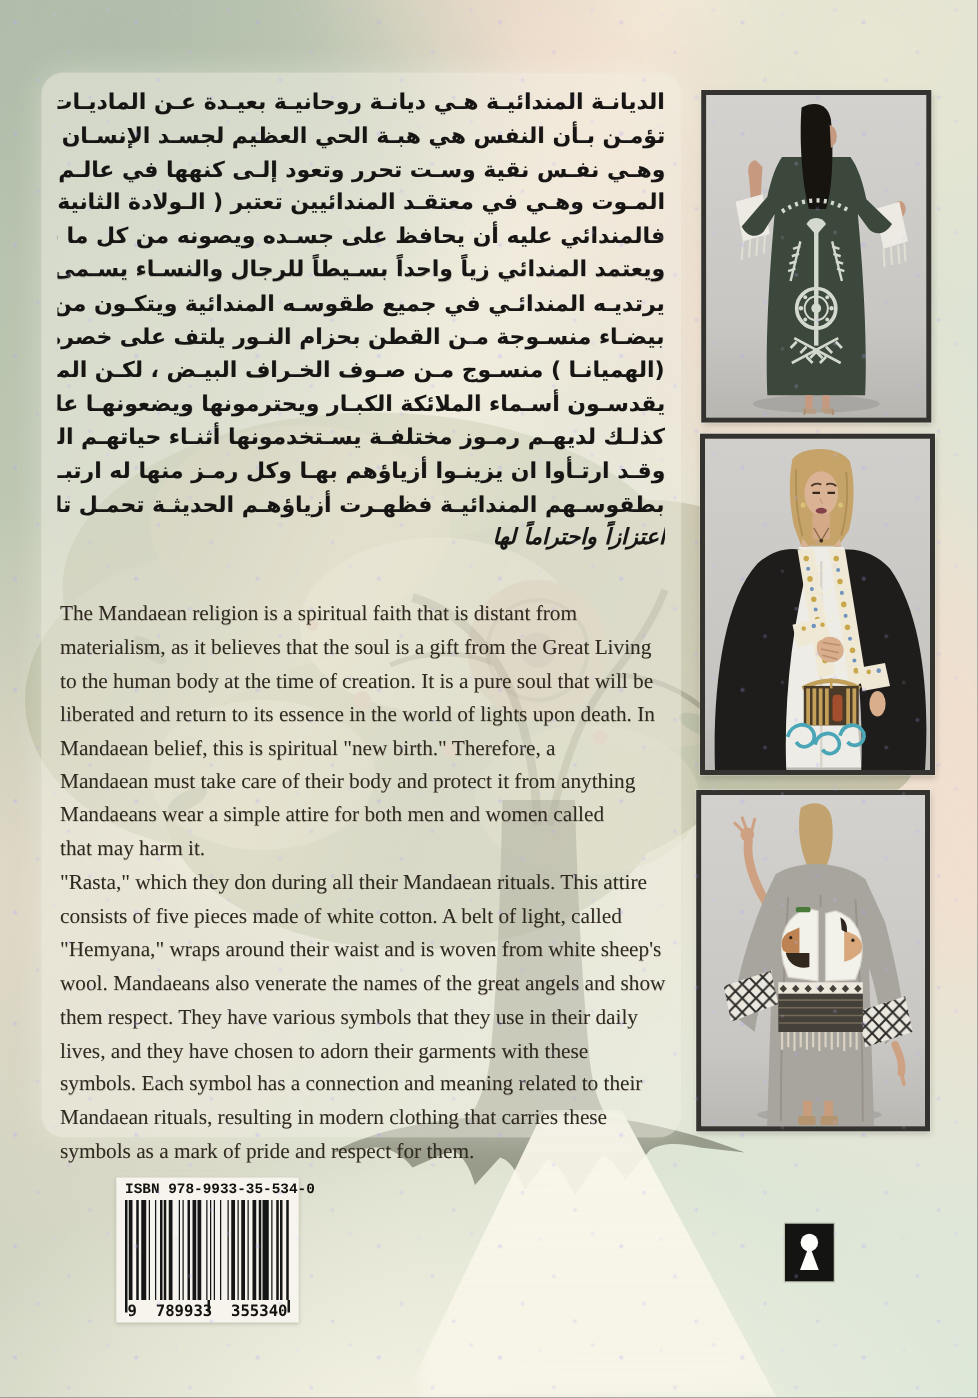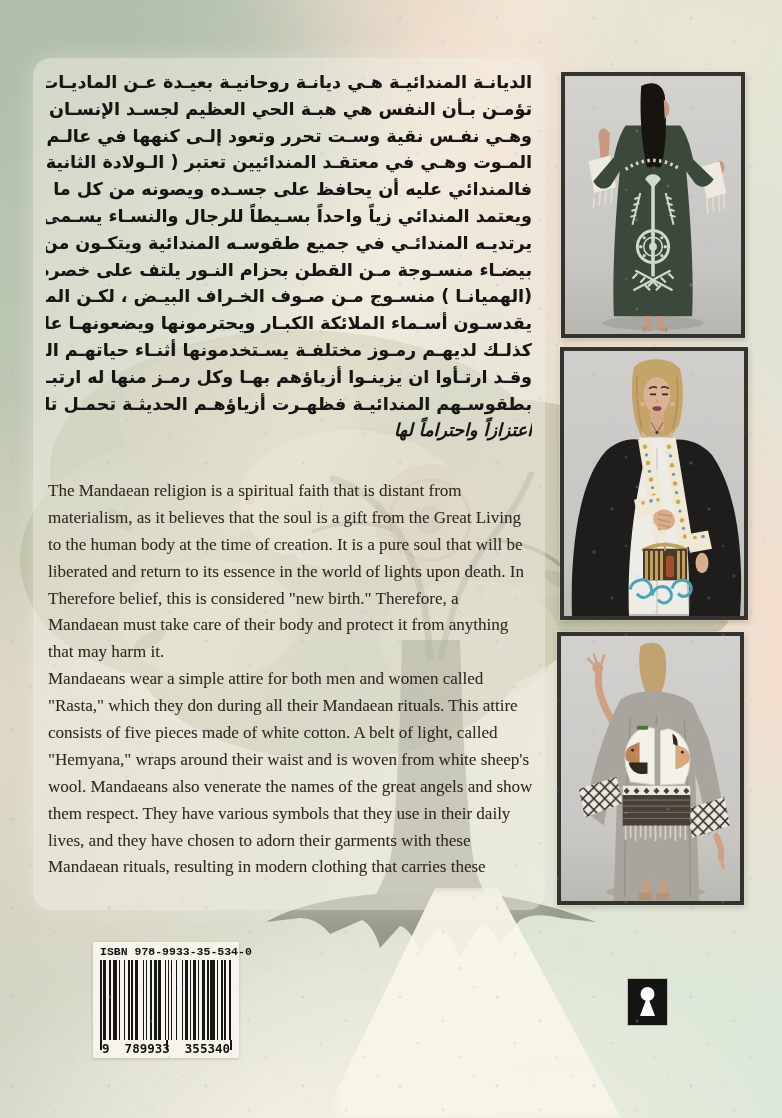--- a/index.html
+++ b/index.html
@@ -130,31 +130,33 @@
         <div class="ar-line">كذلـك لديهـم رمـوز مختلفـة يسـتخدمونها أثنـاء حياتهـم اليومية</div>
         <div class="ar-line">وقـد ارتـأوا ان يزينـوا أزياؤهم بهـا وكل رمـز منها له ارتبـاط ومعنى</div>
         <div class="ar-line">بطقوسـهم المندائيـة فظهـرت أزياؤهـم الحديثـة تحمـل تلك الرموز</div>
         <div class="ar-line">اعتزازاً واحتراماً لها</div>
       </div>
     <div class="english">
         <div class="en-line">The Mandaean religion is a spiritual faith that is distant from</div>
         <div class="en-line">materialism, as it believes that the soul is a gift from the Great Living</div>
         <div class="en-line">to the human body at the time of creation. It is a pure soul that will be</div>
         <div class="en-line">liberated and return to its essence in the world of lights upon death. In</div>
-        <div class="en-line">Therefore belief, this is considered "new birth." Therefore, a</div>
+        <div class="en-line">Mandaean belief, this is spiritual "new birth." Therefore, a</div>
         <div class="en-line">Mandaean must take care of their body and protect it from anything</div>
+        <div class="en-line">Mandaeans wear a simple attire for both men and women called</div>
         <div class="en-line">that may harm it.</div>
-        <div class="en-line">Mandaeans wear a simple attire for both men and women called</div>
         <div class="en-line">"Rasta," which they don during all their Mandaean rituals. This attire</div>
         <div class="en-line">consists of five pieces made of white cotton. A belt of light, called</div>
         <div class="en-line">"Hemyana," wraps around their waist and is woven from white sheep's</div>
         <div class="en-line">wool. Mandaeans also venerate the names of the great angels and show</div>
         <div class="en-line">them respect. They have various symbols that they use in their daily</div>
         <div class="en-line">lives, and they have chosen to adorn their garments with these</div>
+        <div class="en-line">symbols. Each symbol has a connection and meaning related to their</div>
         <div class="en-line">Mandaean rituals, resulting in modern clothing that carries these</div>
+        <div class="en-line">symbols as a mark of pride and respect for them.</div>
       </div>
   </div>
 
   <div id="photo1" class="abs photo">
     <svg viewBox="0 0 180 260" preserveAspectRatio="none" aria-label="Model seen from the back in a dark green robe with white fringed under-sleeves and an embroidered Mandaean emblem (script arc, staff, fronds and wheel)">
       <defs>
         <linearGradient id="p1bg" x1="0" y1="0" x2="0" y2="1">
           <stop offset="0" stop-color="#d3d2ce"></stop>
             <stop offset=".72" stop-color="#c8c6c2"></stop>
             <stop offset="1" stop-color="#b8b6b1"></stop>

